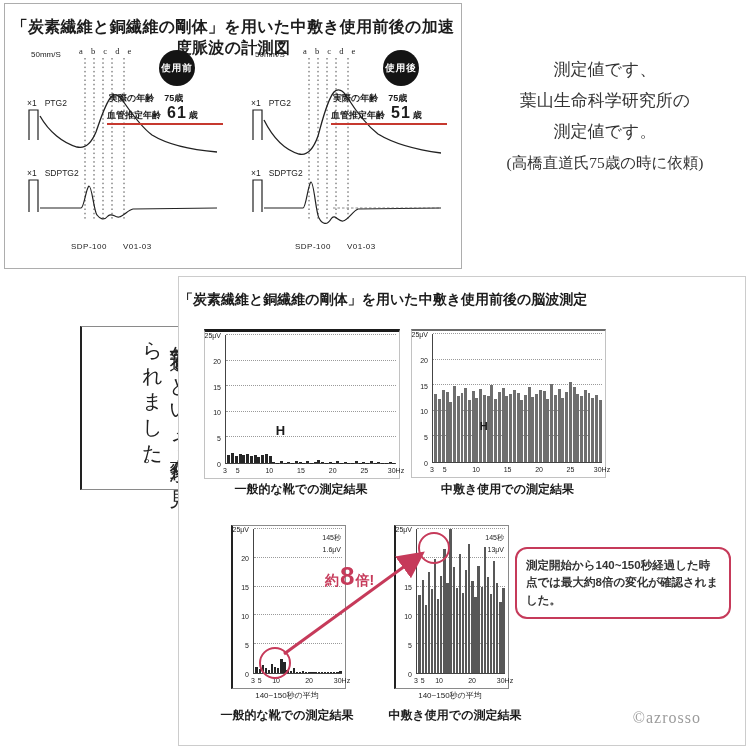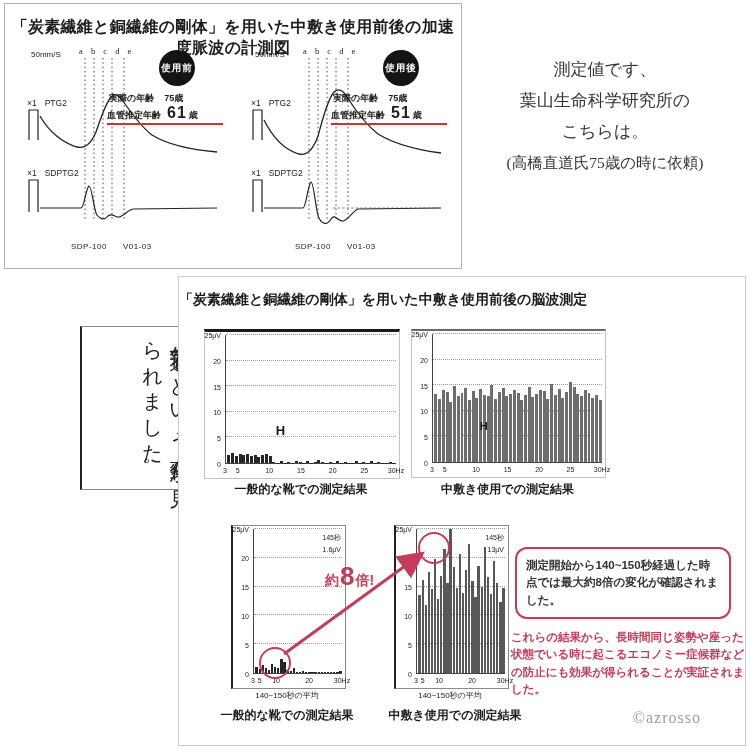--- a/index.html
+++ b/index.html
@@ -144,21 +144,21 @@
       </div>
       <div class="abs device-row">
         <span>SDP-100</span><span class="dv">V01-03</span>
       </div>
     </div>
   </div>
 
   <div class="abs researcher-note">
     <div>測定値です、</div>
     <div>葉山生命科学研究所の</div>
-    <div>こちらは。</div>
+    <div>測定値です。</div>
     <div class="rn-small">(高橋直道氏75歳の時に依頼)</div>
   </div>
 
   <div class="abs left-caption">
     <span class="col c1">使用前後で、血管推定年齢が</span>
     <span class="col c2">十年若返るという変化が見られました。</span>
   </div>
 
   <div class="abs eeg-box">
     <div class="abs eeg-title">「炭素繊維と銅繊維の剛体」を用いた中敷き使用前後の脳波測定</div>
@@ -447,17 +447,16 @@
     <div class="abs ring r2"></div>
     <div class="abs ring r3"></div>
 
     <div class="abs ratio">
       <span class="rp">約</span>
         <span class="rv">8</span>
         <span class="rs">倍!</span>
     </div>
 
     <div class="abs callout">測定開始から140~150秒経過した時点では最大約8倍の変化が確認されました。</div>
-    <div class="abs conclusion">これらの結果から、長時間同じ姿勢や座った状態でいる時に起こるエコノミー症候群などの防止にも効果が得られることが実証されました。</div>
     <div class="abs copyright">©azrosso</div>
   </div>
 
 </div>
 
 </body></html>

